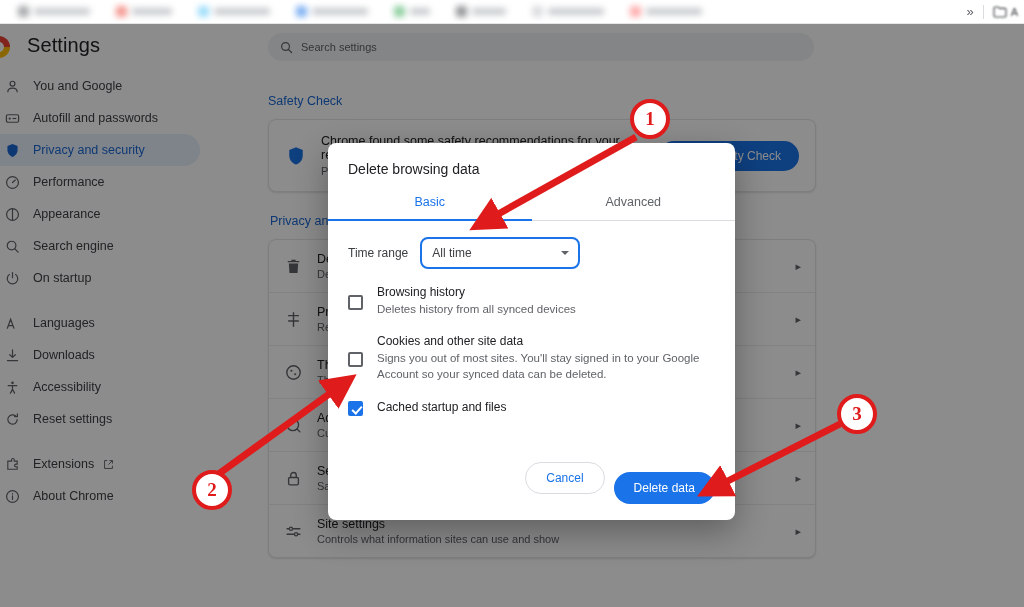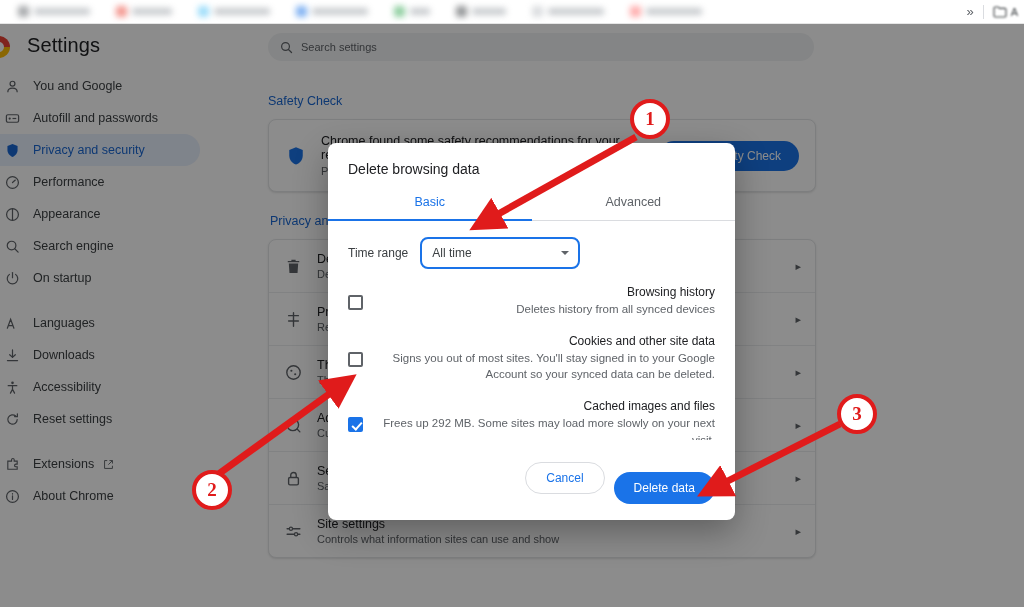--- a/index.html
+++ b/index.html
@@ -95,21 +95,21 @@
   .tr-val { font-size: 12px; color: #3c4043; }
   .tr-arrow { position: absolute; right: 9px; top: 50%; transform: translateY(-50%);
     border-left: 4px solid transparent; border-right: 4px solid transparent; border-top: 4px solid #5f6368; }
 
   .cbrow { display: flex; gap: 14px; margin-top: 16px; align-items: flex-start; }
   .cbrow.mid { align-items: center; }
   .cbox { width: 15px; height: 15px; border: 2px solid #5f6368; border-radius: 2px; flex: none; margin-top: 2px; cursor: pointer; background: #fff; }
   .cbox.checked { background: #1a73e8; border-color: #1a73e8; position: relative; }
   .cbox.checked::after { content: ""; position: absolute; left: 3.5px; top: .5px; width: 4px; height: 8px;
     border: solid #fff; border-width: 0 2px 2px 0; transform: rotate(42deg); }
-  .cb-body { flex: 1; text-align: right; }
+  .cb-body { flex: 1; }
   .cb-t1 { font-size: 12px; color: #202124; margin-bottom: 2px; }
   .cb-t2 { font-size: 11.5px; color: #5f6368; line-height: 1.45; }
 
   .dlg-foot { display: flex; justify-content: flex-end; align-items: center; gap: 9px; padding: 12px 20px 16px 20px; }
   .btn-cancel { background: #fff; color: #1a73e8; border: 1px solid #dadce0; border-radius: 16px;
     font-size: 12px; padding: 8px 20px; cursor: pointer; }
   .btn-delete { background: #1a73e8; color: #fff; border: none; border-radius: 16px;
     font-size: 12px; padding: 9px 20px; cursor: pointer; margin-top: 20px; }
 
   
@@ -442,22 +442,21 @@
         <span class="cbox"></span>
         <span class="cb-body">
           <div class="cb-t1">Cookies and other site data</div>
           <div class="cb-t2">Signs you out of most sites. You'll stay signed in to your Google Account so your synced data can be deleted.</div>
         </span>
       </div>
 
       <div class="cbrow mid">
         <span class="cbox checked"></span>
         <span class="cb-body">
-          <div class="cb-t1">Cached images and files</div>
-          <div class="cb-t2">Frees up 292 MB. Some sites may load more slowly on your next visit.</div>
+          <div class="cb-t1">Cached startup and files</div>
         </span>
       </div>
 
     </div>
 
     <div class="dlg-foot">
       <button class="btn-cancel">Cancel</button>
       <button class="btn-delete">Delete data</button>
     </div>
   </div>

